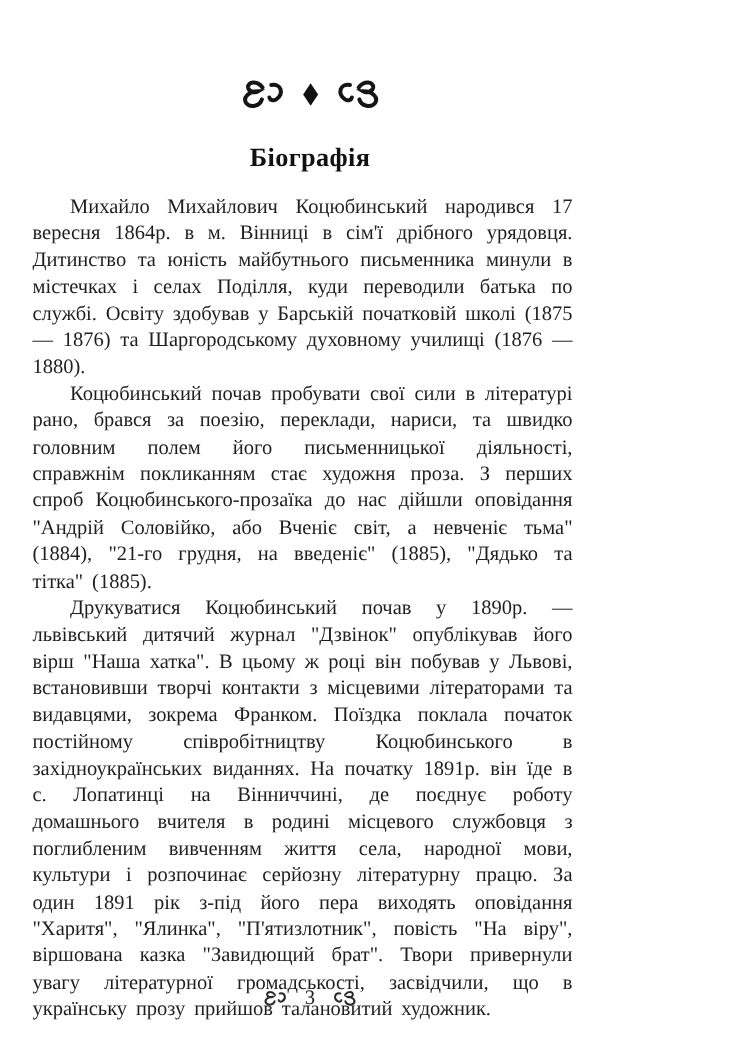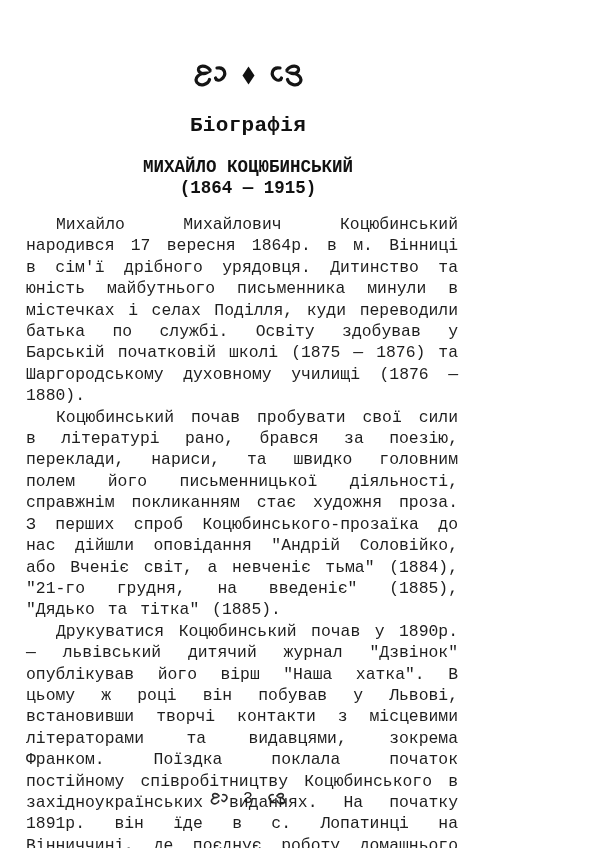--- a/index.html
+++ b/index.html
@@ -5,21 +5,21 @@
   html, body {
     margin: 0;
     padding: 0;
     background: #ffffff;
   }
   .page {
     position: relative;
     width: 496px;
     height: 848px;
     background: #ffffff;
-    font-family: Liberation Mono, monospace;
+    font-family: Liberation Serif, serif;
     color: #1e1e1e;
     overflow: hidden;
   }
   .ornament-row {
     margin-top: 62px;
     display: flex;
     justify-content: center;
     align-items: center;
     gap: 12px;
     height: 26px;
@@ -87,24 +87,20 @@
     <svg class="curl-icon" width="38" height="24" viewBox="0 0 38 24" aria-hidden="true">
       <g stroke="#151515" stroke-width="3.2" fill="none" stroke-linecap="round">
         <path d="M13 5 C 5 3.5, 2.5 12, 9 16.5 C 11.5 18, 14 17, 14.5 15"></path>
         <path d="M20 7 C 24 1.5, 32 2, 31.5 7 C 31 10.5, 26 11.5, 23.5 10 C 31 10, 36 15, 33 19.5 C 30 23.5, 22 22, 20.5 16.5"></path>
       </g>
     </svg>
   </div>
 
   <h1 class="page-title">Біографія</h1>
 
-  <div class="subtitle-block">
-    <div>МИХАЙЛО КОЦЮБИНСЬКИЙ</div>
-    <div>(1864 — 1915)</div>
-  </div>
 
   <div class="body-text">
     <p>Михайло Михайлович Коцюбинський народився 17 вересня 1864р. в м. Вінниці в сім'ї дрібного урядовця. Дитинство та юність майбутнього письменника минули в містечках і селах Поділля, куди переводили батька по службі. Освіту здобував у Барській початковій школі (1875 — 1876) та Шаргородському духовному училищі (1876 — 1880).</p>
     <p>Коцюбинський почав пробувати свої сили в літературі рано, брався за поезію, переклади, нариси, та швидко головним полем його письменницької діяльності, справжнім покликанням стає художня проза. З перших спроб Коцюбинського-прозаїка до нас дійшли оповідання "Андрій Соловійко, або Вченіє світ, а невченіє тьма" (1884), "21-го грудня, на введеніє" (1885), "Дядько та тітка" (1885).</p>
     <p>Друкуватися Коцюбинський почав у 1890р. — львівський дитячий журнал "Дзвінок" опублікував його вірш "Наша хатка". В цьому ж році він побував у Львові, встановивши творчі контакти з місцевими літераторами та видавцями, зокрема Франком. Поїздка поклала початок постійному співробітництву Коцюбинського в західноукраїнських виданнях. На початку 1891р. він їде в с. Лопатинці на Вінниччині, де поєднує роботу домашнього вчителя в родині місцевого службовця з поглибленим вивченням життя села, народної мови, культури і розпочинає серйозну літературну працю. За один 1891 рік з-під його пера виходять оповідання "Харитя", "Ялинка", "П'ятизлотник", повість "На віру", віршована казка "Завидющий брат". Твори привернули увагу літературної громадськості, засвідчили, що в українську прозу прийшов талановитий художник.</p>
   </div>
 
   <div class="page-footer">
     <svg class="curl-icon" width="21" height="13" viewBox="0 0 38 24" aria-hidden="true">
       <g transform="translate(38,0) scale(-1,1)" stroke="#2a2a2a" stroke-width="3" fill="none" stroke-linecap="round">

